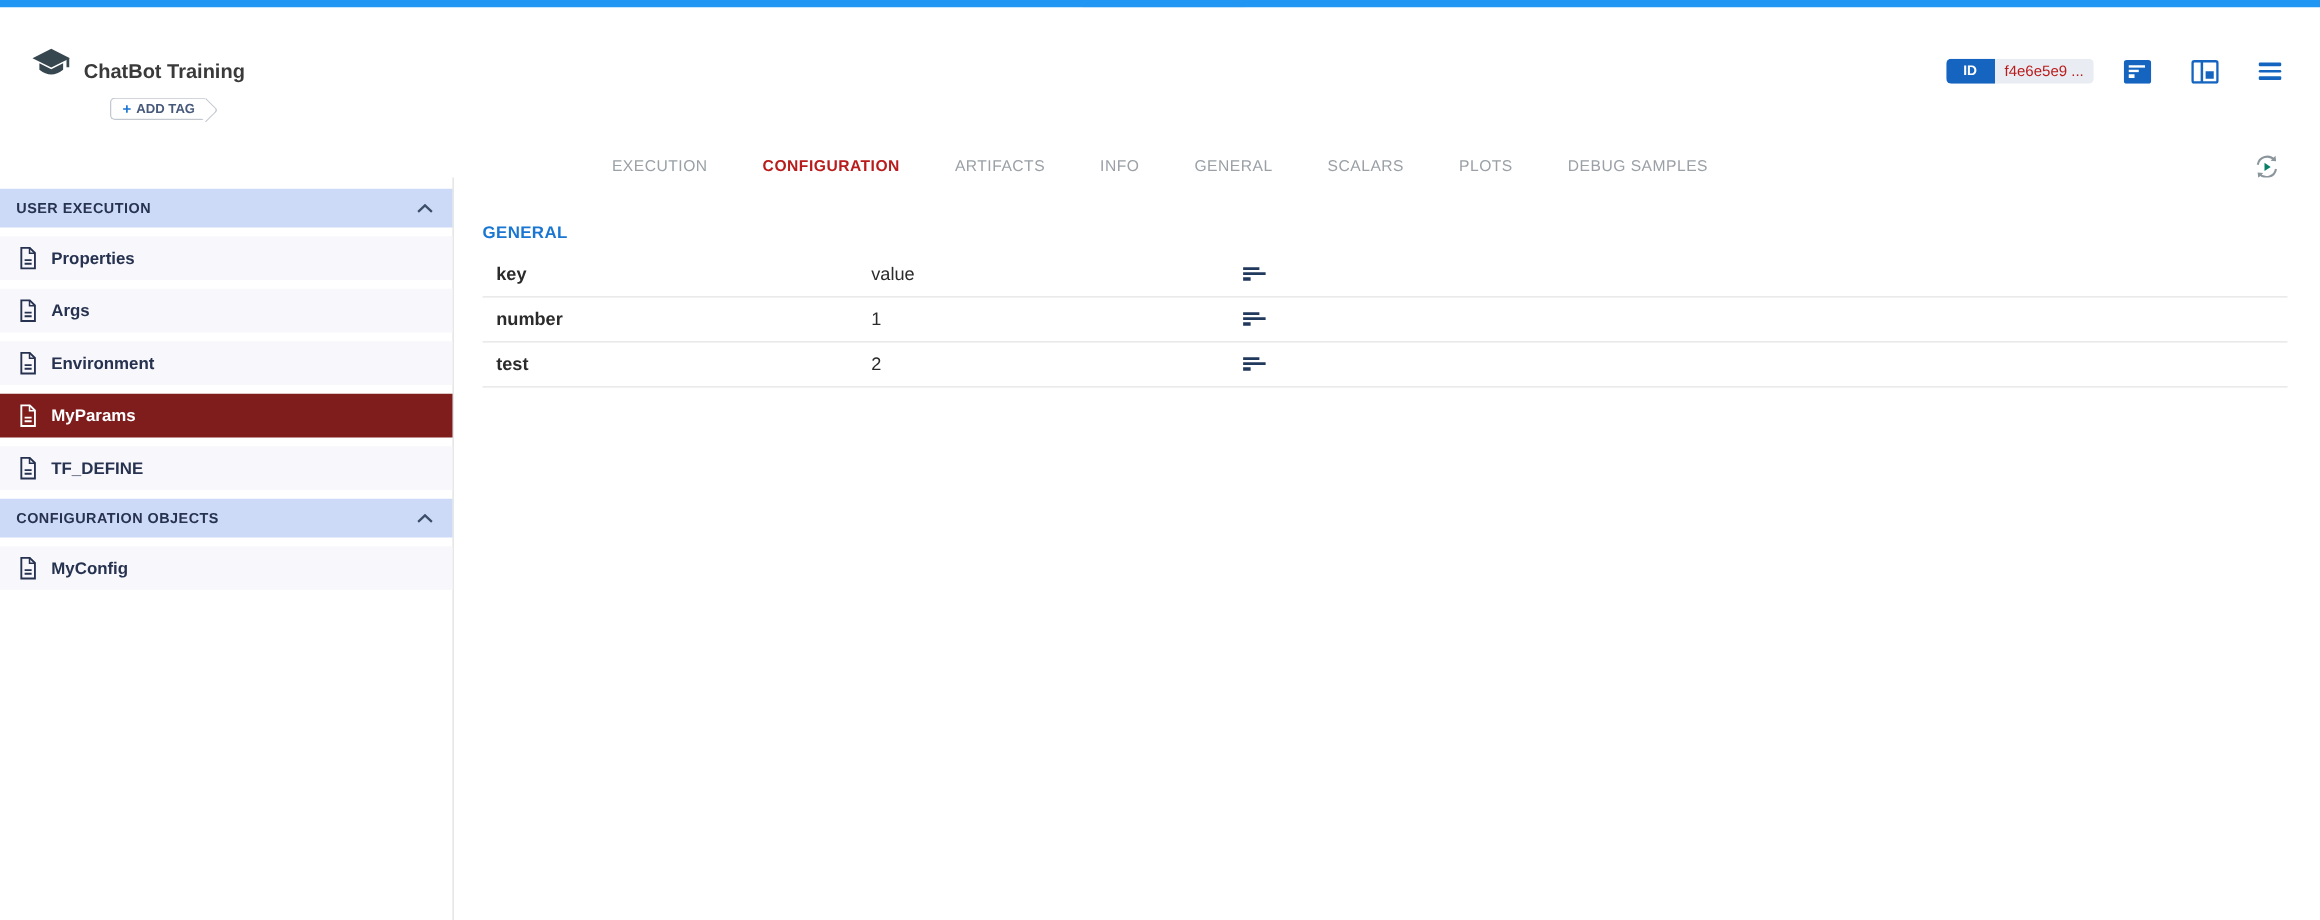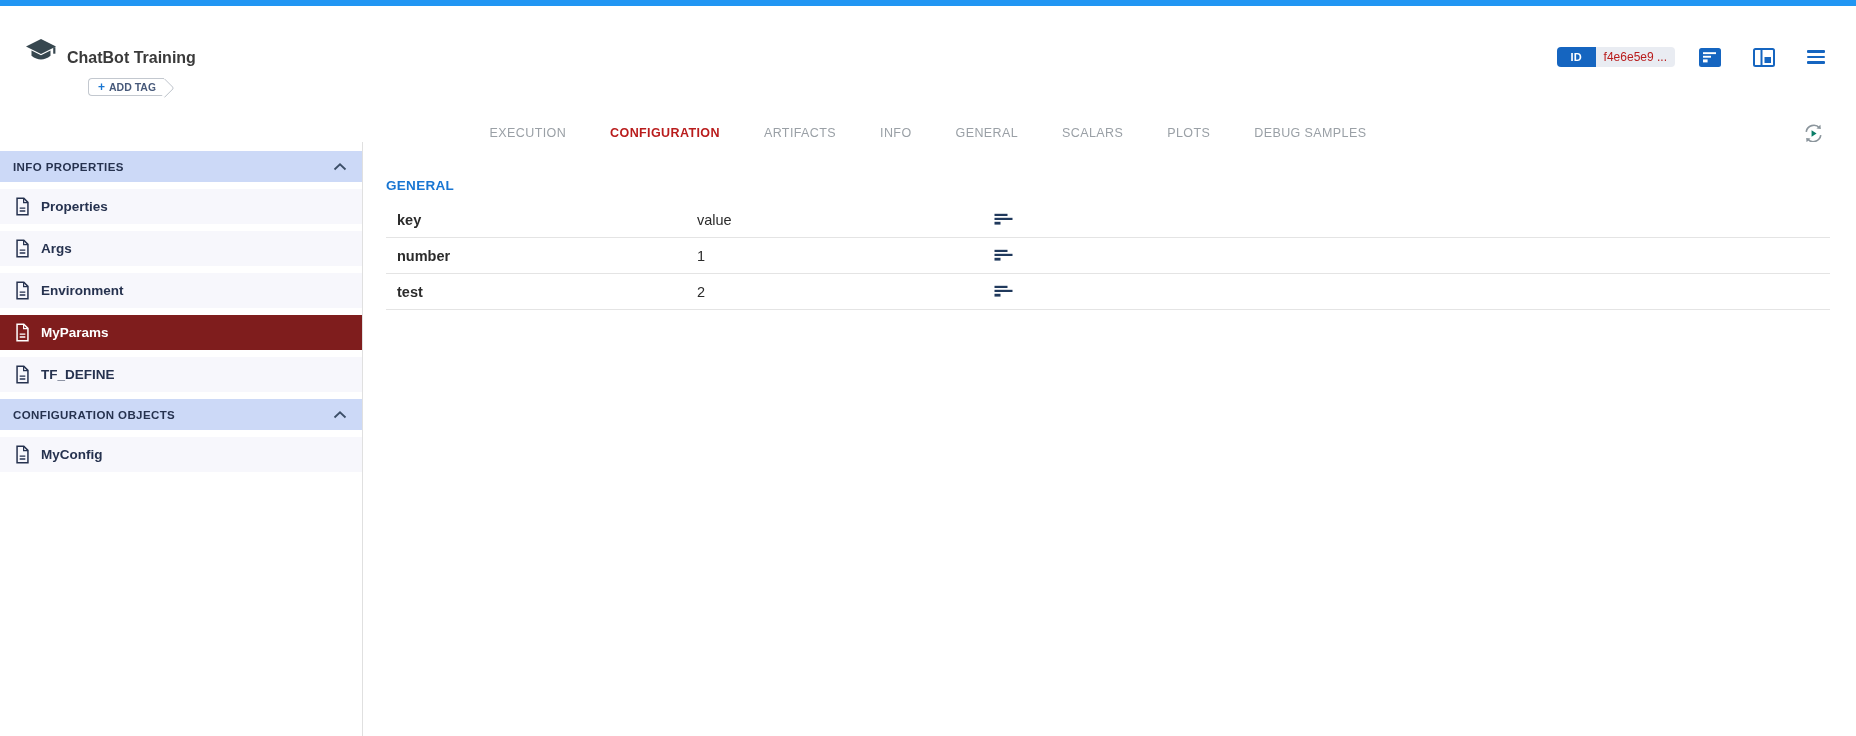--- a/index.html
+++ b/index.html
@@ -160,21 +160,21 @@
         <path d="M19.2 2.8 l0.5 4.6 -4.6 -0.5 z" fill="#8b959c"></path>
         <path d="M4.8 21.2 l-0.5 -4.6 4.6 0.5 z" fill="#8b959c"></path>
         <path d="M10 8.6 L15.2 12 L10 15.4 Z" fill="#0a7e68"></path>
       </svg>
     </button>
   </div>
 
   <div class="sidebar">
 
     <div class="side-sec">
-      <span class="sec-label">INFO PROPERTIES</span>
+      <span class="sec-label">USER EXECUTION</span>
       <svg width="14" height="8">
           <use href="#chev-up"></use>
         </svg>
     </div>
     <div class="side-item">
       <svg width="15" height="19">
           <use href="#doc-ico"></use>
         </svg>
       <span class="lbl">Properties</span>
     </div>

